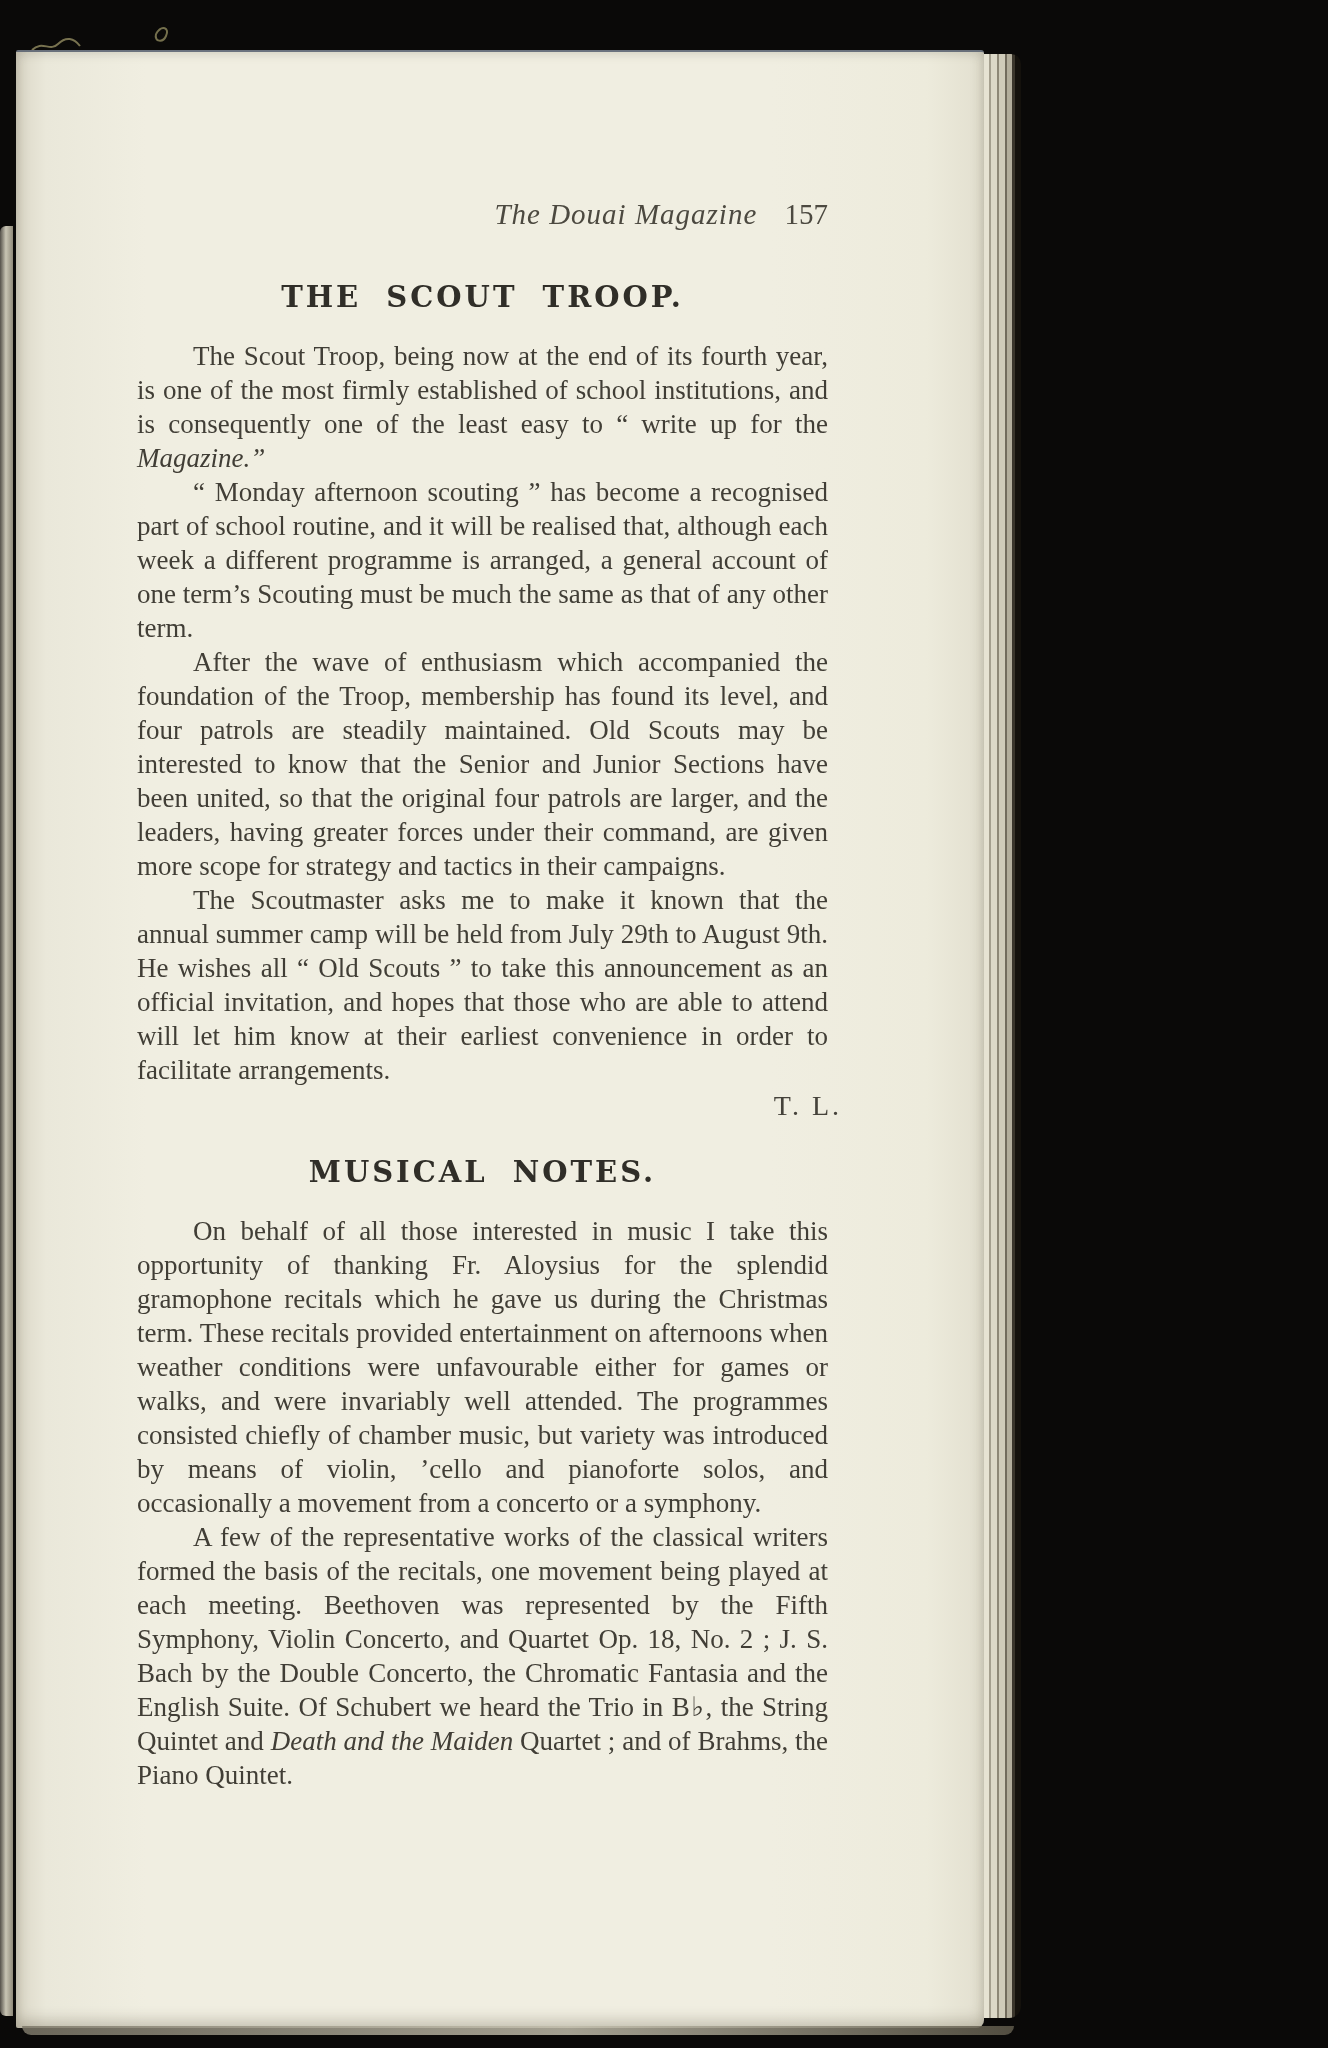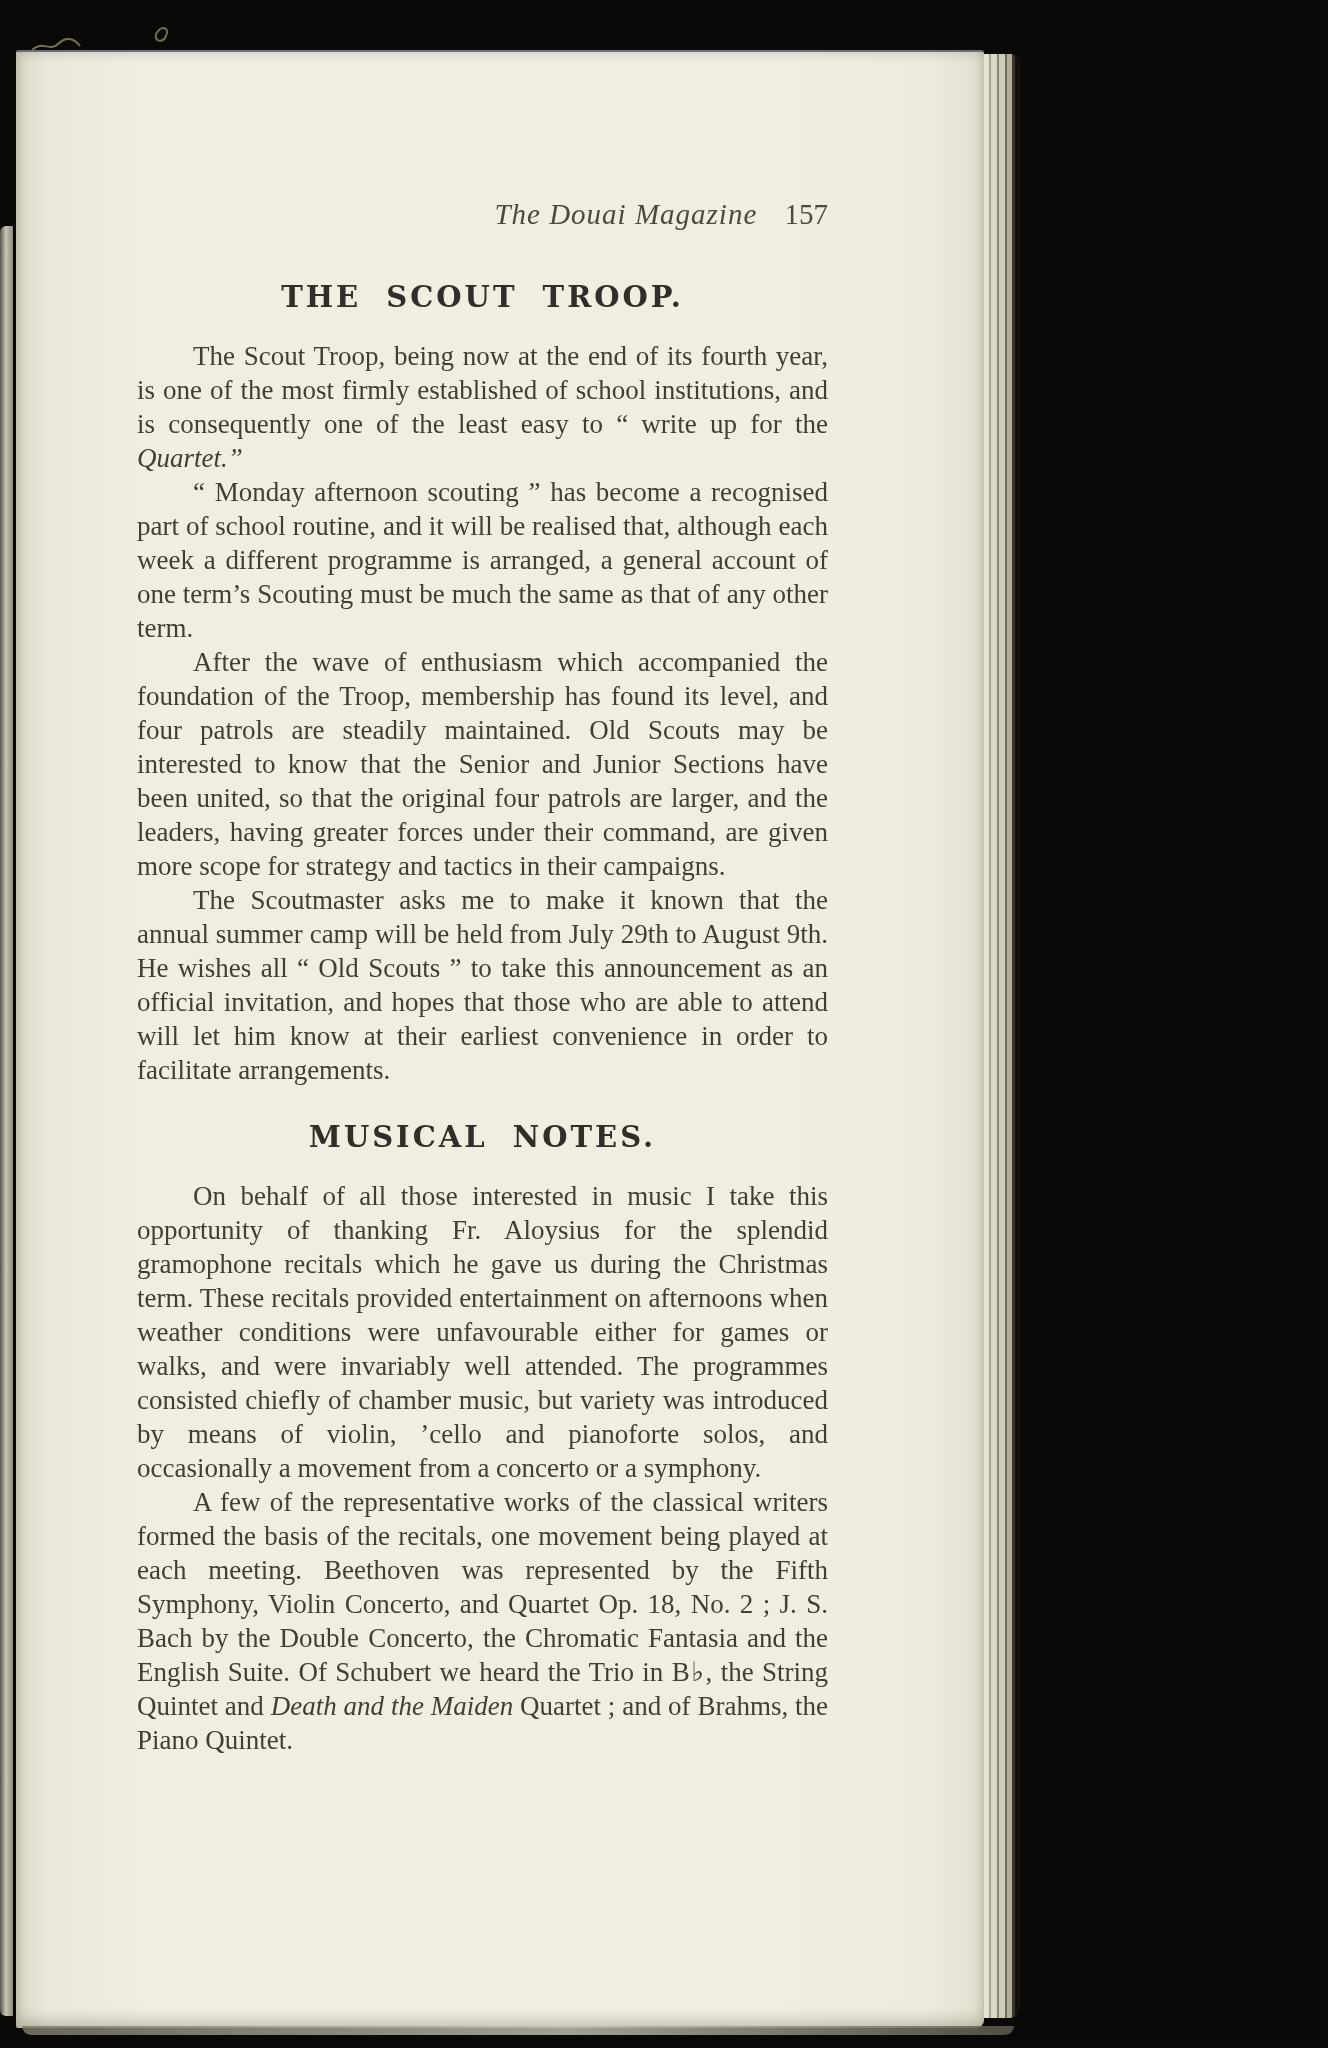--- a/index.html
+++ b/index.html
@@ -94,26 +94,27 @@
     <div class="content">
 
       <div class="running-header">
         <span class="mag-title">The Douai Magazine</span>
         <span class="page-number">157</span>
       </div>
 
       <h1 class="section-heading first">THE SCOUT TROOP.</h1>
 
       <div class="body-text">
-          <p><span>The Scout Troop, being now at the end of its fourth year, is one of the most firmly established of school institutions, and is consequently one of the least easy to “ write up for the </span><span class="italic">Quartet.”</span></p>
+          <p><span>The Scout Troop, being now at the end of its fourth year, is one of the most firmly established of school institutions, and is consequently one of the least easy to “ write up for the </span><span class="italic">Magazine.”</span></p>
           <p><span>“ Monday afternoon scouting ” has become a recognised part of school routine, and it will be realised that, although each week a different programme is arranged, a general account of one term’s Scouting must be much the same as that of any other term.</span></p>
           <p><span>After the wave of enthusiasm which accompanied the foundation of the Troop, membership has found its level, and four patrols are steadily maintained.  Old Scouts may be interested to know that the Senior and Junior Sections have been united, so that the original four patrols are larger, and the leaders, having greater forces under their command, are given more scope for strategy and tactics in their campaigns.</span></p>
           <p><span>The Scoutmaster asks me to make it known that the annual summer camp will be held from July 29th to August 9th. He wishes all “ Old Scouts ” to take this announcement as an official invitation, and hopes that those who are able to attend will let him know at their earliest convenience in order to facilitate arrangements.</span></p>
         </div>
 
+      <div class="signature">T. L.</div>
 
       <h1 class="section-heading musical">MUSICAL NOTES.</h1>
 
       <div class="body-text">
           <p><span>On behalf of all those interested in music I take this opportunity of thanking Fr. Aloysius for the splendid gramophone recitals which he gave us during the Christmas term. These recitals provided entertainment on afternoons when weather conditions were unfavourable either for games or walks, and were invariably well attended.  The programmes consisted chiefly of chamber music, but variety was introduced by means of violin, ’cello and pianoforte solos, and occasionally a movement from a concerto or a symphony.</span></p>
           <p><span>A few of the representative works of the classical writers formed the basis of the recitals, one movement being played at each meeting.  Beethoven was represented by the Fifth Symphony, Violin Concerto, and Quartet Op. 18, No. 2 ; J. S. Bach by the Double Concerto, the Chromatic Fantasia and the English Suite.  Of Schubert we heard the Trio in B♭, the String Quintet and </span><span class="italic">Death and the Maiden</span><span> Quartet ;  and of Brahms, the Piano Quintet.</span></p>
         </div>
 
     </div>
   </div>

